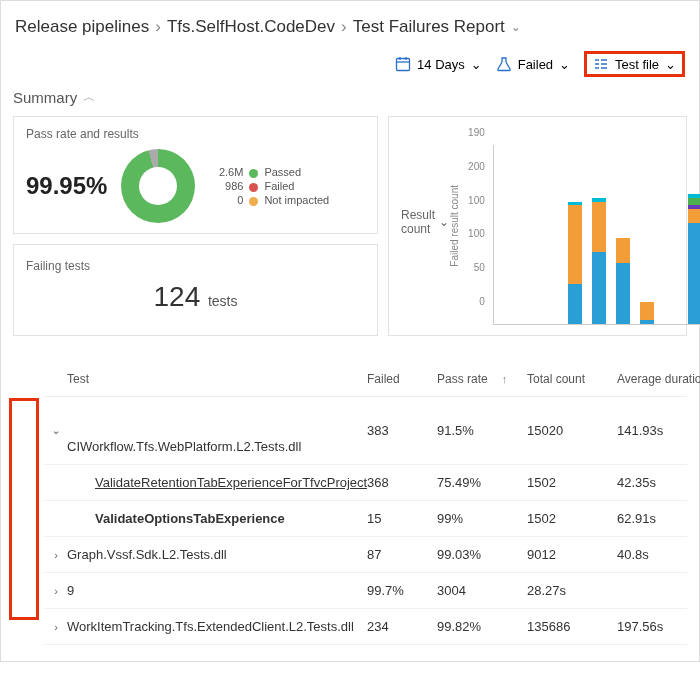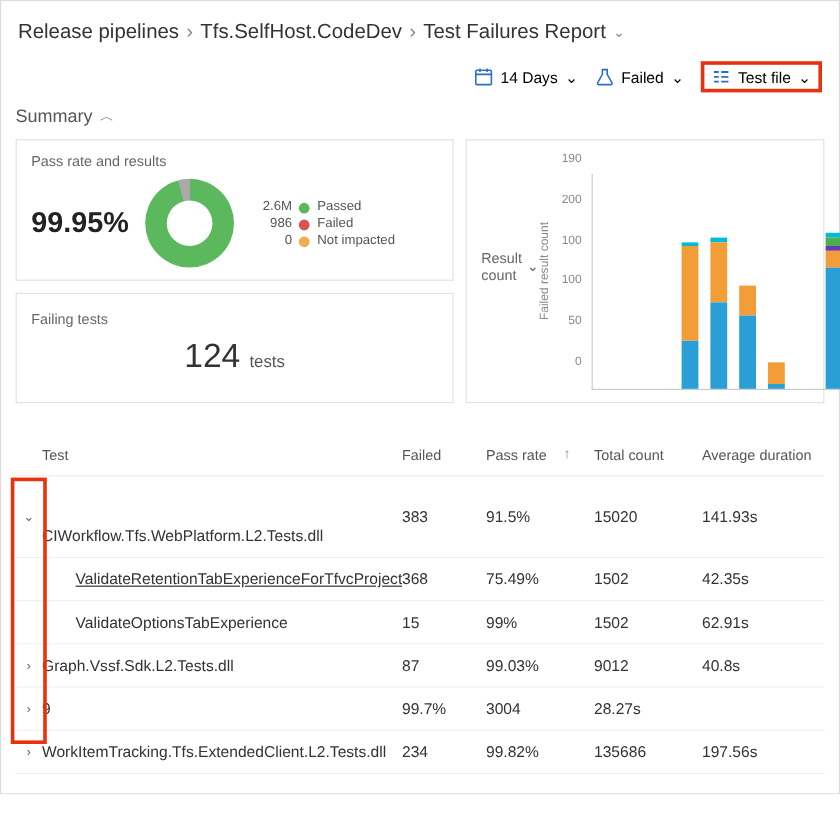--- a/index.html
+++ b/index.html
@@ -29,21 +29,21 @@
   .fail-label { font-size: 14px; color: #555; margin-left: 4px; }
   .chart-card { flex: 1; min-width: 0; display: flex; flex-direction: row; }
   .chart-body { display: flex; gap: 8px; align-items: flex-end; flex: 1; position: relative; }
   .ylab { writing-mode: vertical-rl; transform: rotate(180deg); font-size: 10px; color: #888; text-align: center; align-self: center; }
   .yaxis { display: flex; flex-direction: column; justify-content: space-between; font-size: 10px; color: #888; height: 180px; align-self: flex-start; text-align: right; }
   .bars { display: flex; align-items: flex-end; gap: 10px; height: 180px; border-left: 1px solid #ccc; border-bottom: 1px solid #ccc; padding: 0 2px; flex: 1; }
   .bar-col { width: 14px; display: flex; flex-direction: column-reverse; align-items: stretch; }
   .seg { width: 100%; }
   .xaxis { display: flex; gap: 10px; margin-left: 50px; margin-top: 4px; }
   .xt { width: 14px; font-size: 8.5px; color: #888; transform: rotate(-35deg); transform-origin: top left; white-space: nowrap; position: relative; left: 4px; }
-  .table { width: 100%; margin-top: 26px; }
+  .table { width: 100%; margin-top: 26px; padding-left: 32px; }
   .thead, .trow { display: grid; grid-template-columns: 22px 300px 70px 90px 90px 100px; align-items: center; padding: 10px 0; }
   .thead { color: #555; font-size: 12px; border-bottom: 1px solid #eee; }
   .trow { border-bottom: 1px solid #f0f0f0; font-size: 13px; }
   .exp { cursor: pointer; color: #666; font-size: 11px; text-align: center; }
   .sub .tname { padding-left: 28px; }
   .sort { color: #888; font-size: 11px; margin-left: 14px; }
   .col-hdr { display: flex; align-items: center; }
   .hl-col { position: absolute; border: 3px solid #e8310d; }
 </style>
 </head>
@@ -232,21 +232,21 @@
         <div class="trow sub">
     <div class="exp"></div>
     <div class="tname" style="white-space:nowrap;overflow:hidden;text-decoration:underline;">ValidateRetentionTabExperienceForTfvcProject</div>
     <div>368</div>
     <div>75.49%</div>
     <div>1502</div>
     <div>42.35s</div>
         </div>
         <div class="trow sub">
     <div class="exp"></div>
-    <div class="tname" style="white-space:nowrap;overflow:hidden;">ValidateOptionsTabExperience</div>
+    <div class="tname" style="white-space:nowrap;overflow:hidden;font-weight:bold;">ValidateOptionsTabExperience</div>
     <div>15</div>
     <div>99%</div>
     <div>1502</div>
     <div>62.91s</div>
         </div>
         <div class="trow">
     <div class="exp">›</div>
     <div class="tname" style="white-space:nowrap;overflow:hidden;">Graph.Vssf.Sdk.L2.Tests.dll</div>
     <div>87</div>
     <div>99.03%</div>

